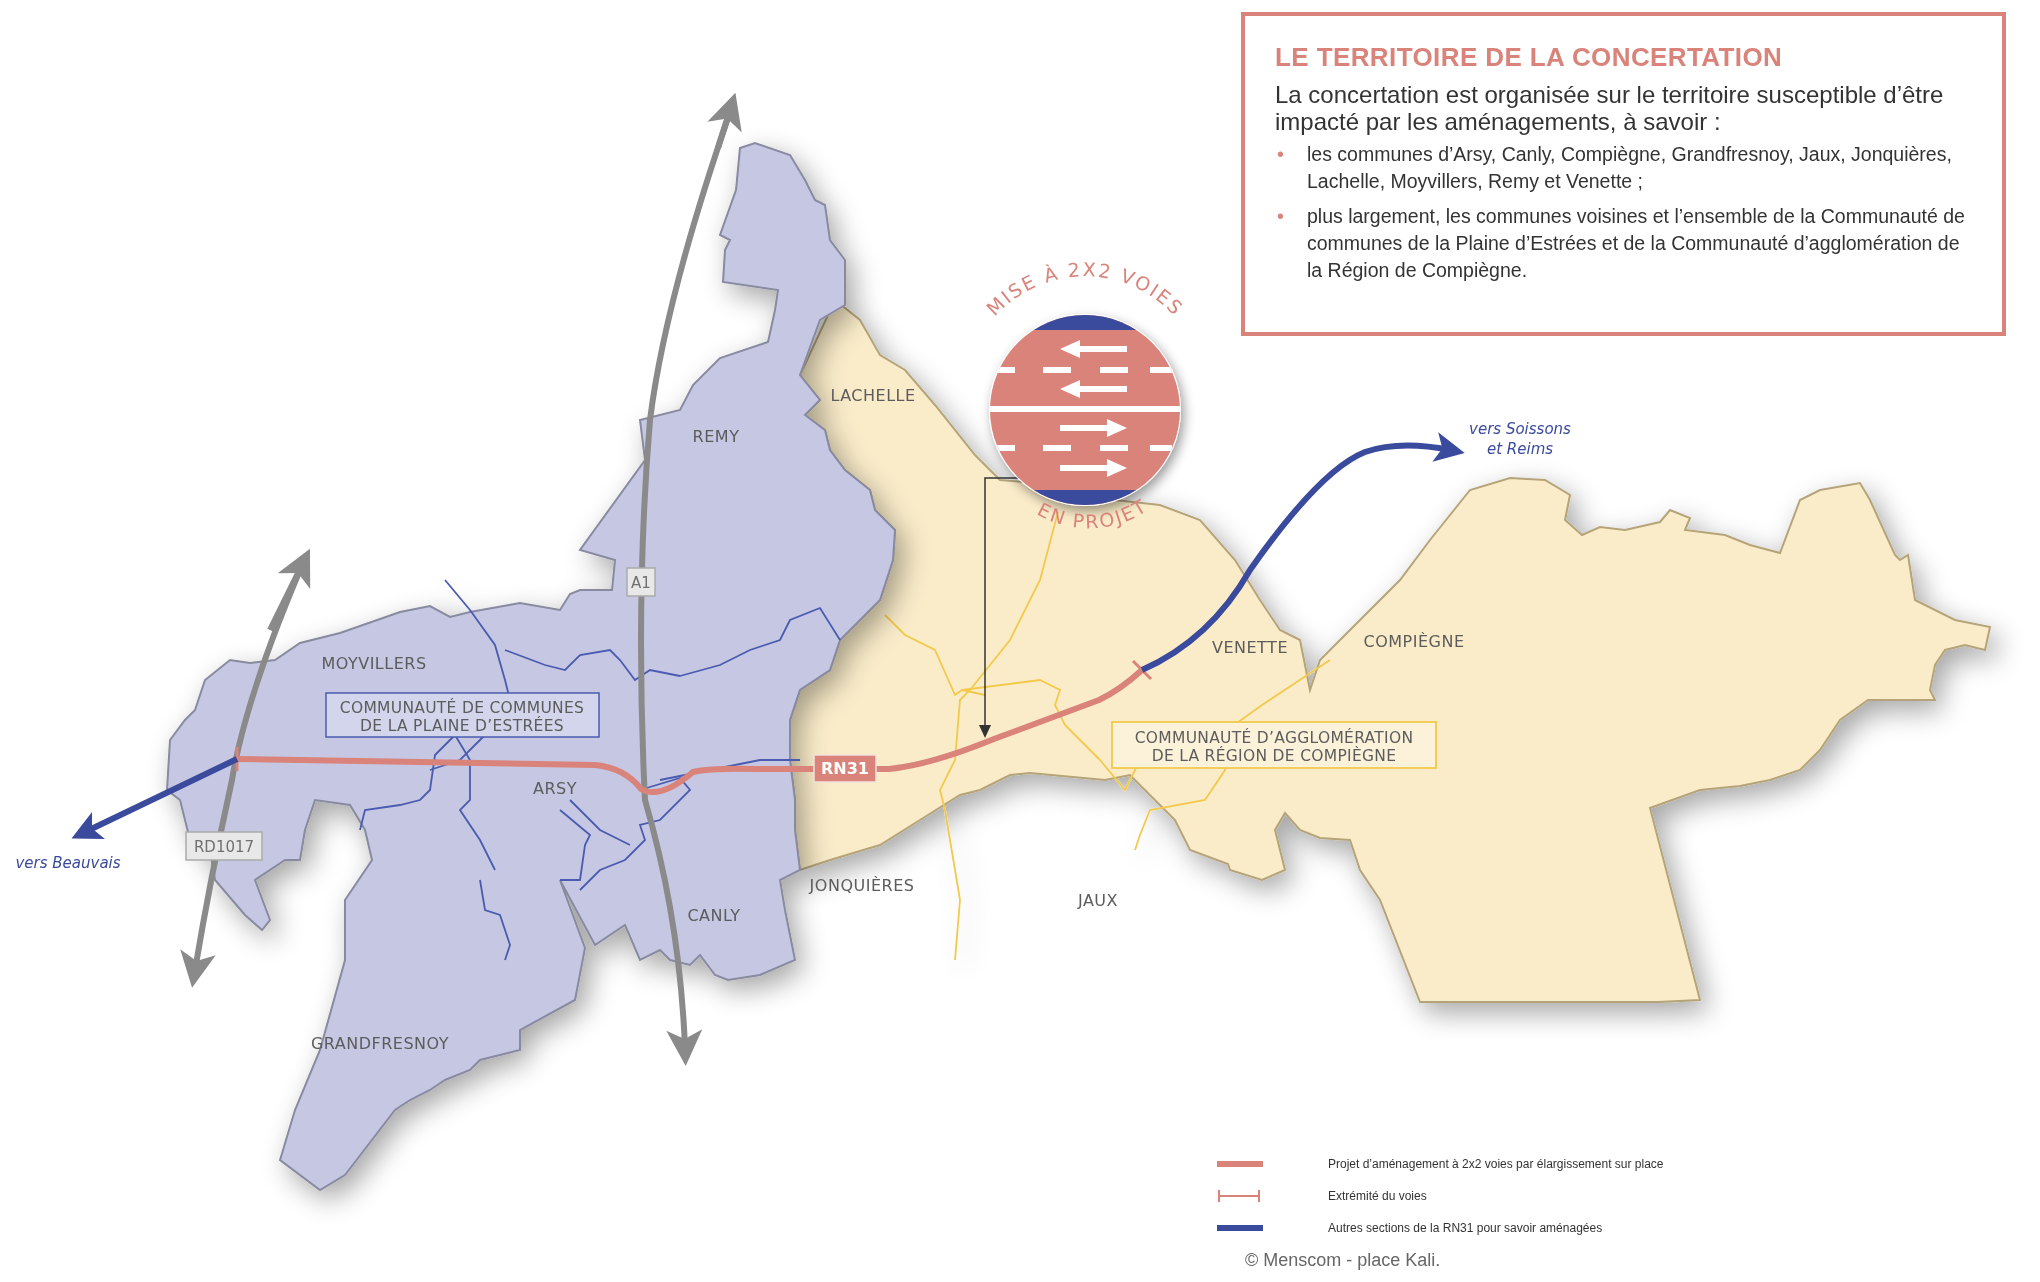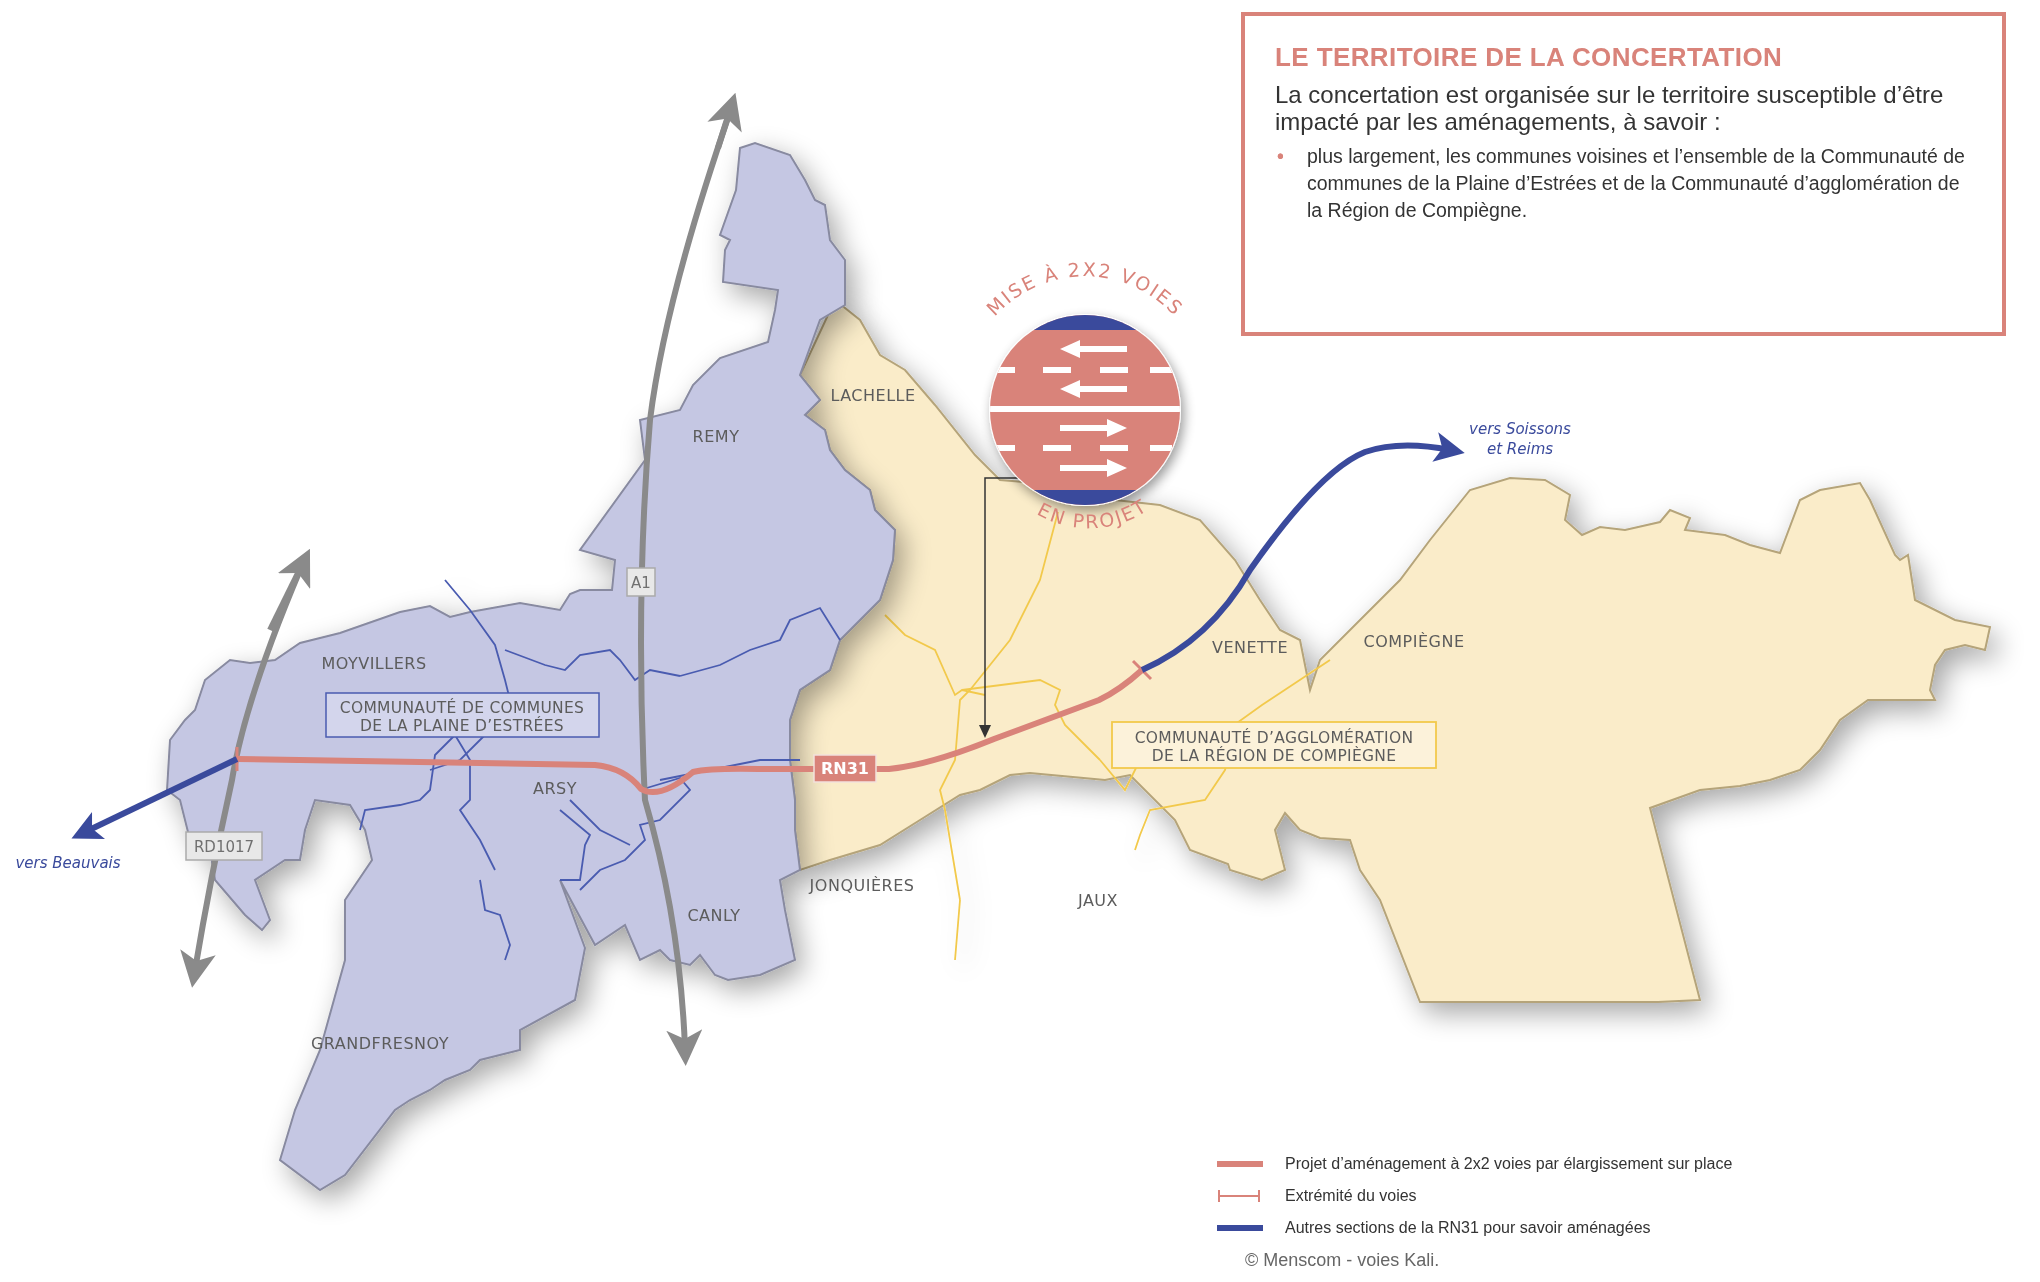--- a/index.html
+++ b/index.html
@@ -17,21 +17,21 @@
               border:4px solid #d9837a; box-sizing:border-box; background:#ffffff; padding:26px 28px 12px 30px; }
   #info-title { color:#d9837a; font-size:26px; font-weight:bold; letter-spacing:0.4px; margin:0 0 8px 0; }
   #info-intro { color:#333; font-size:24px; line-height:27px; margin:0 0 6px 0; }
   #info-list { list-style:none; margin:0; padding:0; }
   #info-list li { position:relative; padding-left:32px; color:#333; font-size:19.5px; line-height:27px; margin-bottom:8px; }
   #info-list li .bullet { position:absolute; left:2px; top:0; color:#d9837a; }
 
   #legend { position:absolute; left:1215px; top:1148px; }
   .legend-row { display:flex; align-items:center; height:32px; }
   .legend-swatch { width:50px; height:14px; margin-right:20px; position:relative; }
-  .legend-text { color:#333; font-size:16px; }
+  .legend-text { color:#333; font-size:12px;margin-left:43px; }
   #credit { color:#666; font-size:18px; margin-top:6px; margin-left:30px; }
 </style>
 </head>
 <body>
 
 <svg id="map-svg" viewBox="0 0 2040 1282" xmlns="http://www.w3.org/2000/svg">
   <defs>
     <filter id="shadow" x="-10%" y="-10%" width="130%" height="130%">
       <feGaussianBlur in="SourceAlpha" stdDeviation="14"></feGaussianBlur>
       <feOffset dx="8" dy="10" result="ob"></feOffset>
@@ -190,20 +190,21 @@
     </text>
   </g>
 </svg>
 
 <div id="info-box">
   <div id="info-title">LE TERRITOIRE DE LA CONCERTATION</div>
   <div id="info-intro">La concertation est organisée sur le territoire susceptible d’être impacté par les aménagements, à savoir :</div>
   <ul id="info-list">
     <li>
       <span class="bullet">•</span>
+      <span>les communes d’Arsy, Canly, Compiègne, Grandfresnoy, Jaux, Jonquières, Lachelle, Moyvillers, Remy et Venette ;</span>
     </li>
     <li>
       <span class="bullet">•</span>
       <span>plus largement, les communes voisines et l’ensemble de la Communauté de communes de la Plaine d’Estrées et de la Communauté d’agglomération de la Région de Compiègne.</span>
     </li>
   </ul>
 </div>
 
 <div id="legend">
   <div class="legend-row">
@@ -219,14 +220,14 @@
         <line x1="44" y1="1" x2="44" y2="13" stroke="#d9837a" stroke-width="2"></line>
       </svg>
     <span class="legend-text">Extrémité du voies</span>
   </div>
   <div class="legend-row">
     <svg class="legend-swatch" viewBox="0 0 50 14">
         <line x1="2" y1="7" x2="48" y2="7" stroke="#3a4a9c" stroke-width="6"></line>
       </svg>
     <span class="legend-text">Autres sections de la RN31 pour savoir aménagées</span>
   </div>
-  <div id="credit">© Menscom - voies Kali.</div>
+  <div id="credit">© Menscom - place Kali.</div>
 </div>
 
 </body></html>

